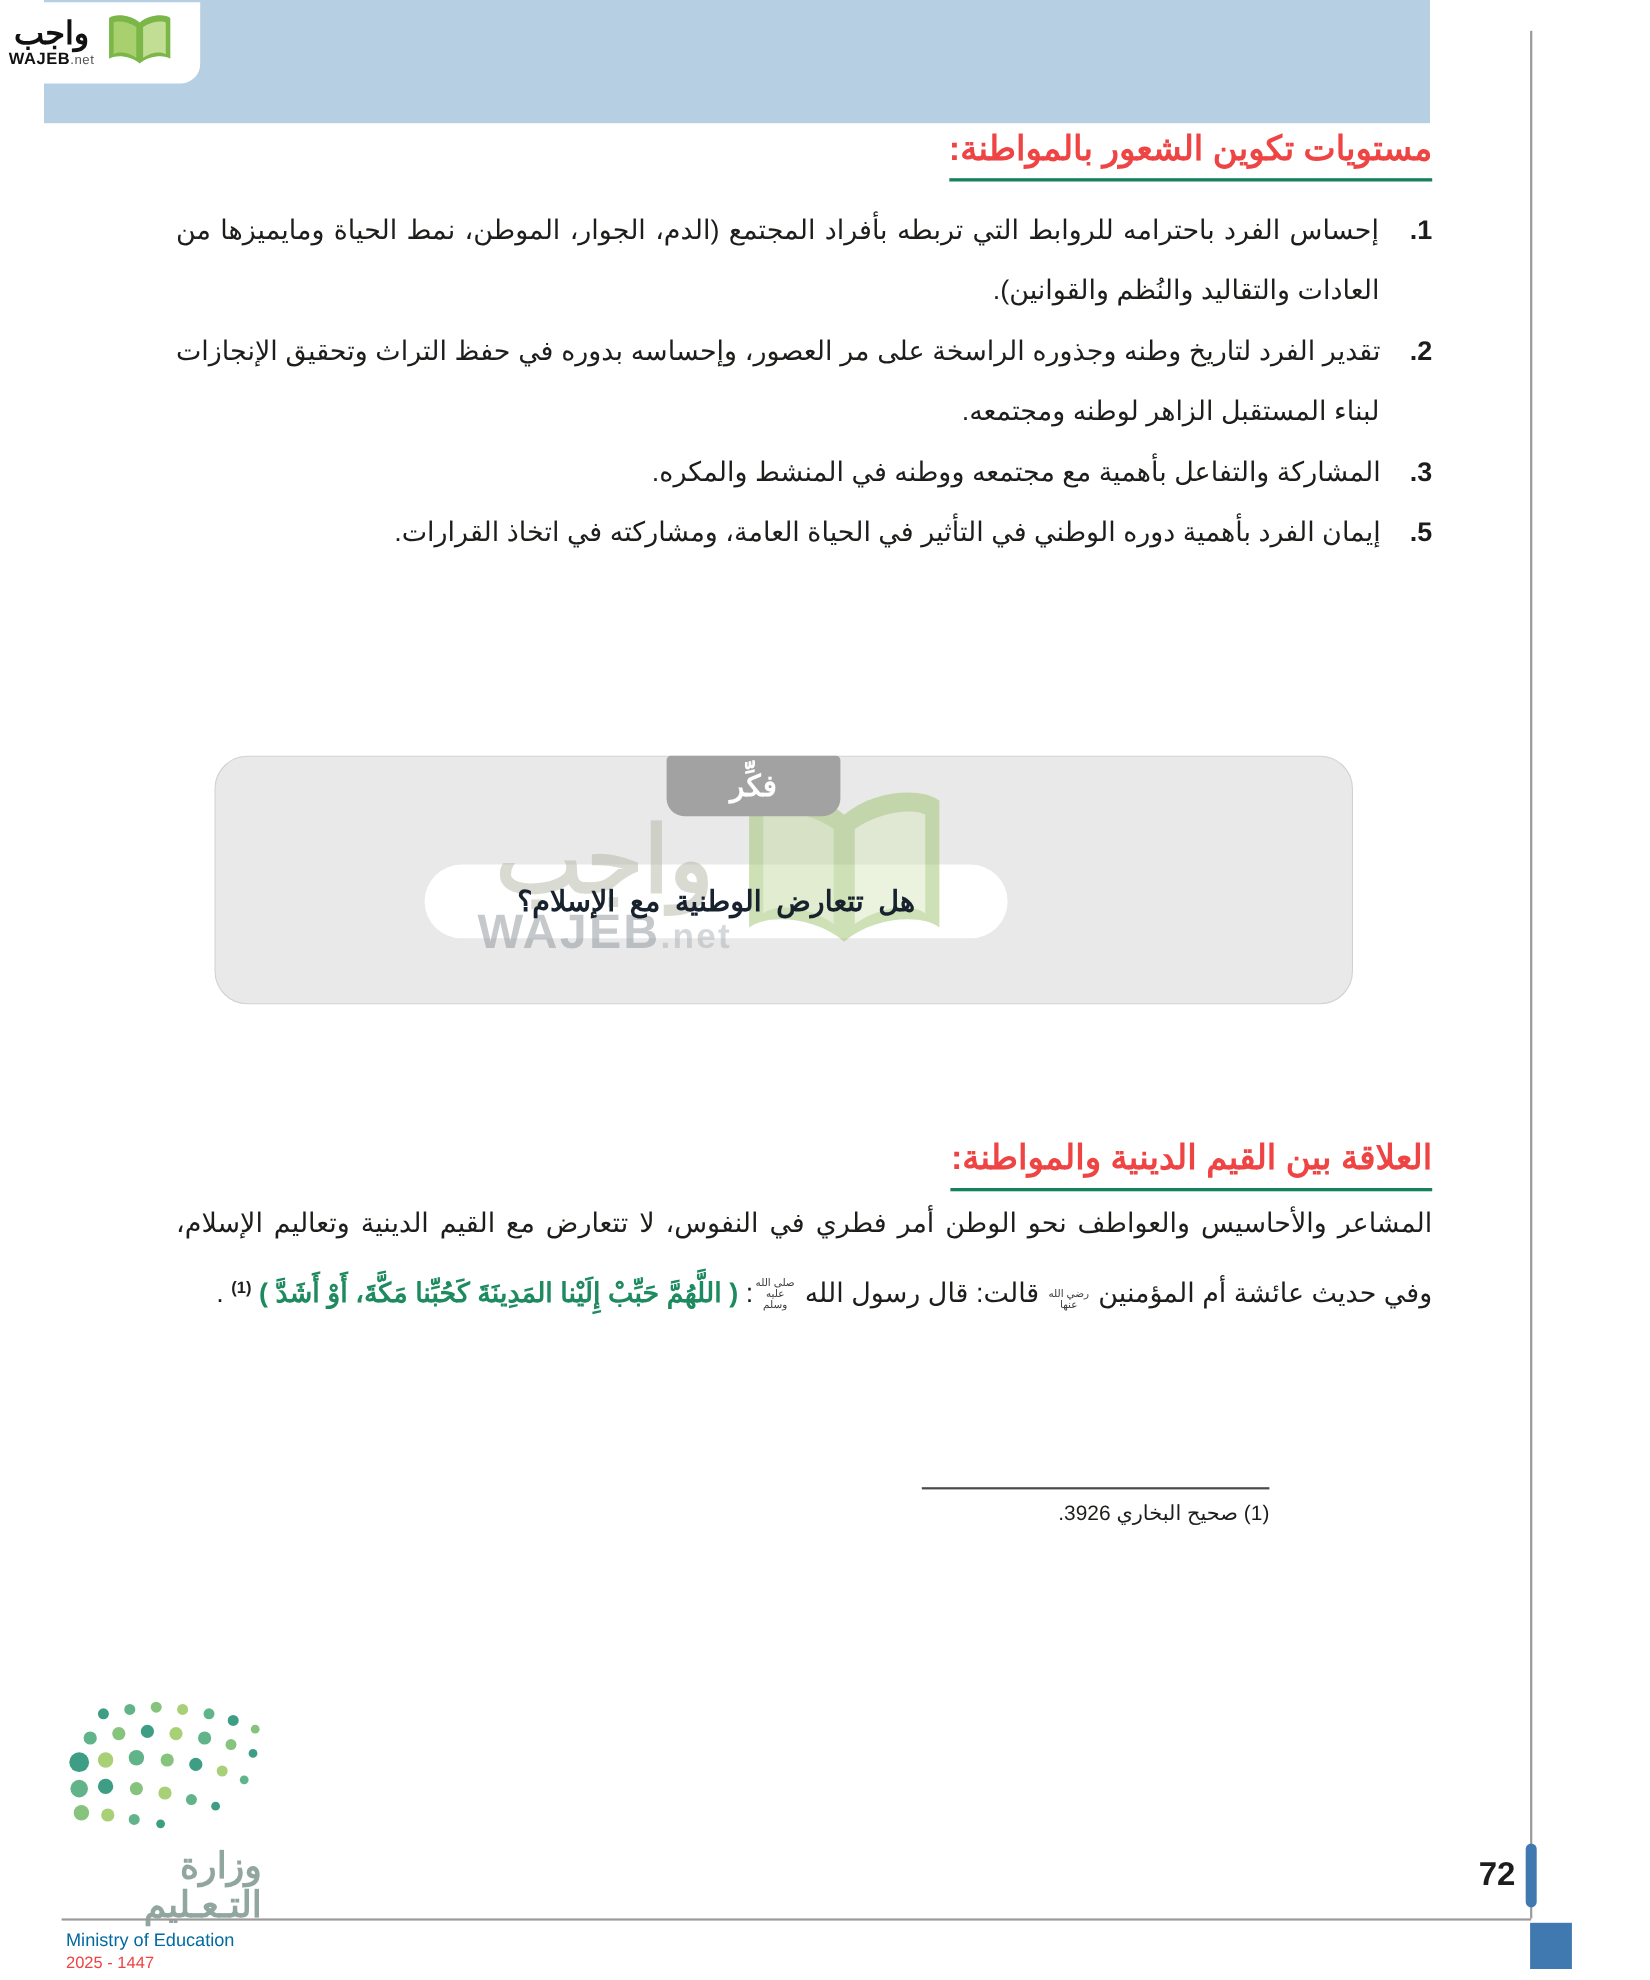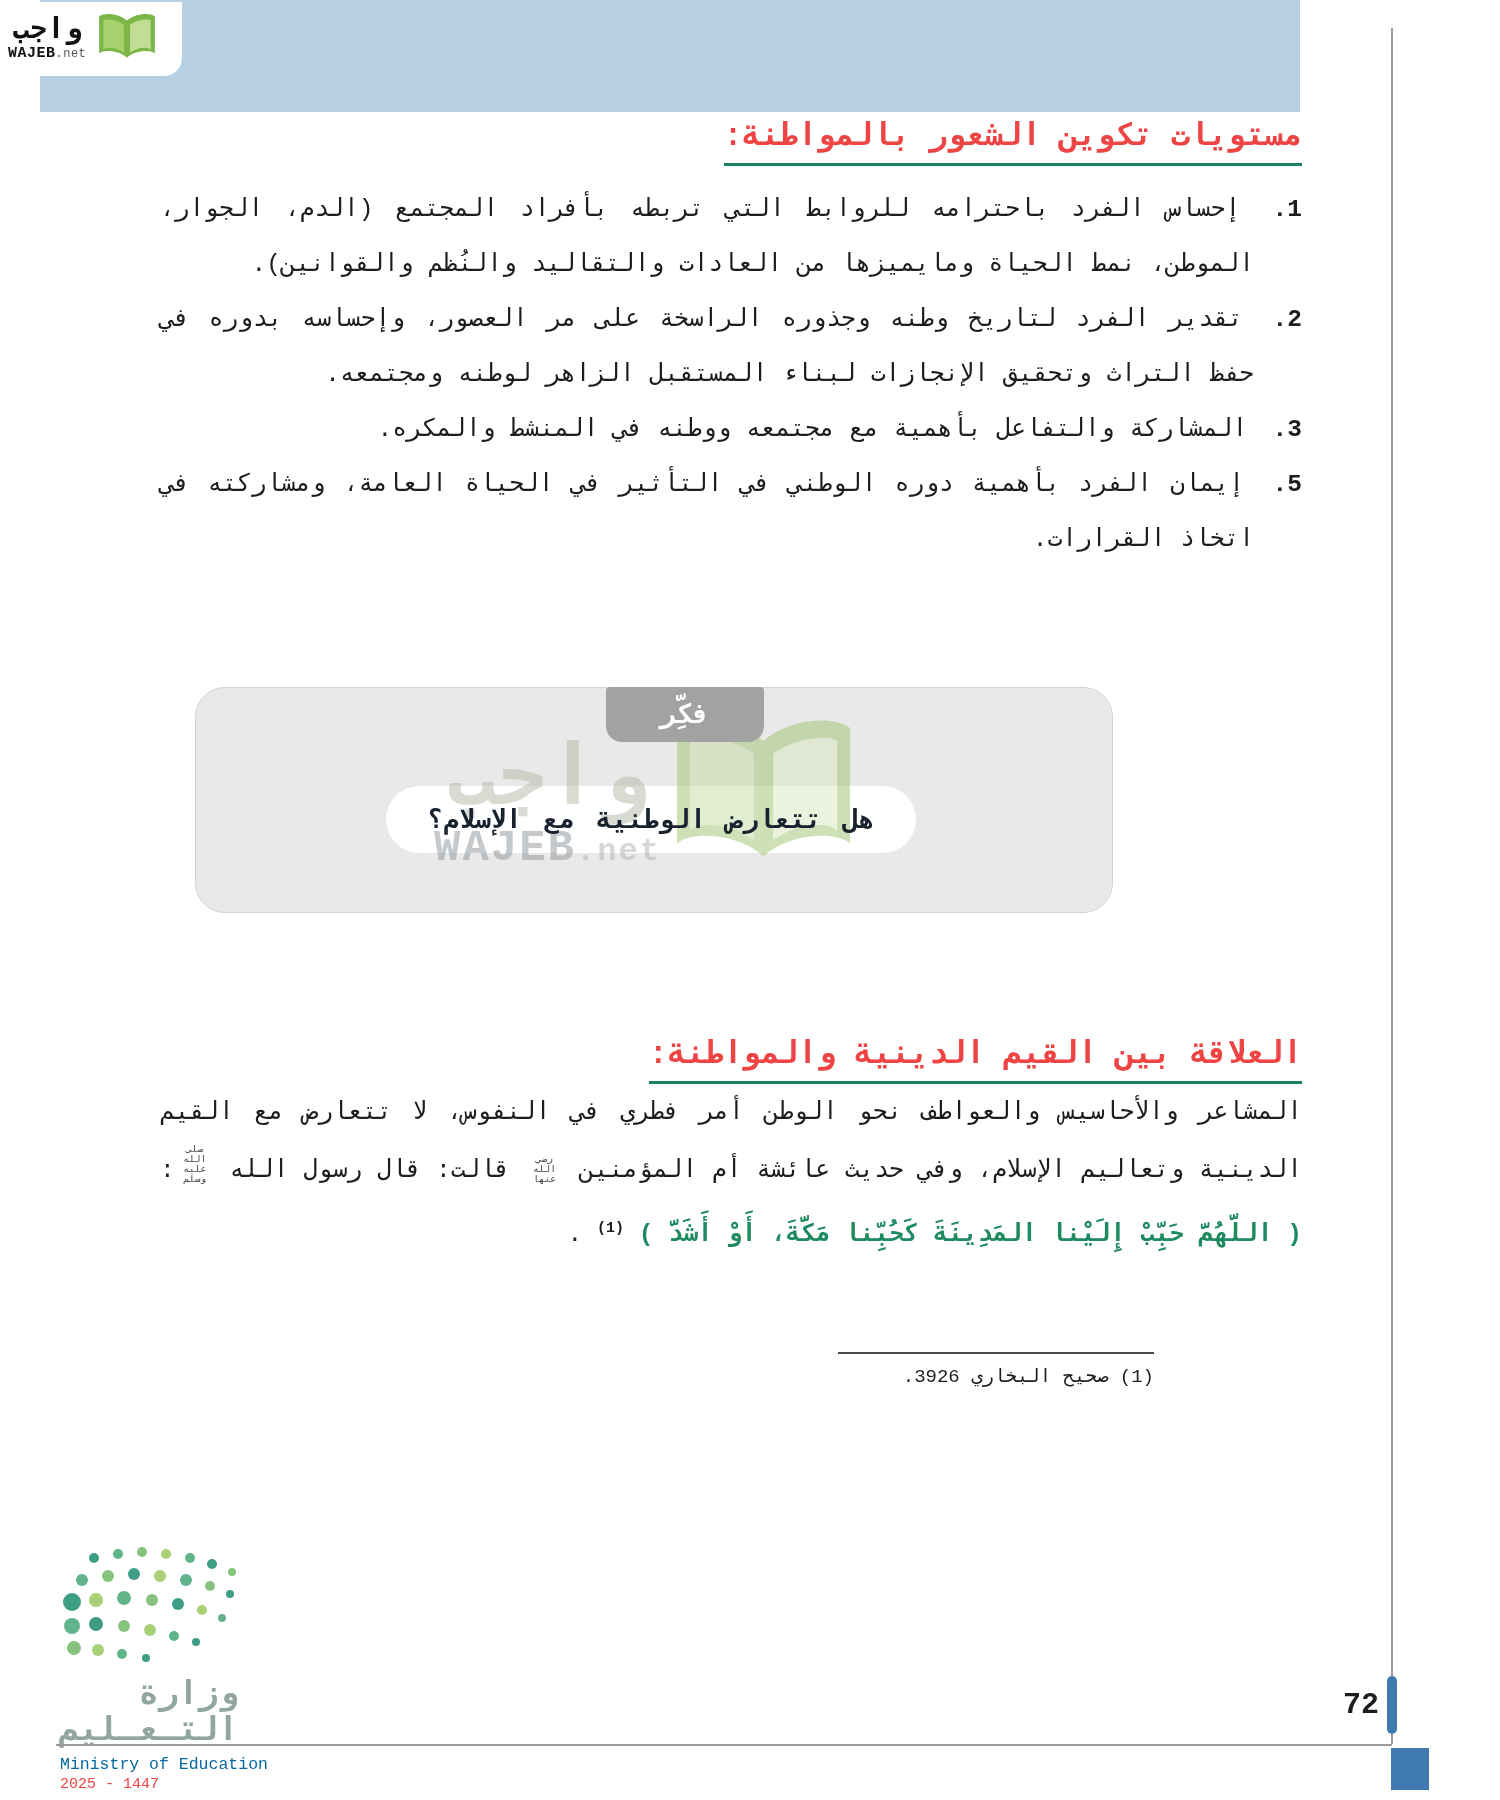--- a/index.html
+++ b/index.html
@@ -1,18 +1,18 @@
 <!DOCTYPE html>
 <html lang="ar"><head>
 <meta charset="utf-8">
 <style>
   html,body { margin:0; padding:0; background:#ffffff; }
   .page {
     position:relative; width:1500px; height:1800px; background:#fff;
-    font-family:Liberation Mono, monospace; color:#1d1d1b; overflow:hidden;border-radius:16px;
+    font-family:Liberation Sans, sans-serif; color:#1d1d1b; overflow:hidden;border-radius:16px;
   }
 
   
   .header-band { position:absolute; left:40px; top:0; width:1260px; height:112px; background:#b7cfe2; }
   .brand { position:absolute; left:0; top:2px; width:182px; height:74px; background:#fff;
            border-radius:0 0 18px 0; display:flex; align-items:center; justify-content:flex-start;
            gap:8px; padding:4px 8px; box-sizing:border-box; z-index:2; }
   .brand-text { display:flex; flex-direction:column; align-items:center; line-height:1.05; }
   .brand-ar { font-size:29px; font-weight:bold; color:#111; }
   .brand-en { font-size:15px; font-weight:bold; letter-spacing:.5px; color:#111; }
@@ -35,21 +35,21 @@
   .sec-title.second { top:1034px; }
 
   
   .levels-list { position:absolute; top:182px; right:198px; width:1142px;
                  direction:rtl; text-align:justify; font-size:24.5px; line-height:55px;
                  list-style:none; margin:0; padding:0; }
   .levels-list li { padding-right:48px; text-indent:-48px; }
   .li-num { font-weight:bold; display:inline-block; width:40px; text-indent:0; }
 
   
-  .think-box { position:absolute; left:195px; top:687px; width:918px; height:226px;
+  .think-box { position:absolute; left:195px; top:687px; width:1035px; height:226px;
                background:#e9e9e9; border:1px solid #d2d2d2; border-radius:30px; box-sizing:border-box; }
   .think-tab { position:absolute; left:410px; top:-1px; width:158px; height:55px;
                background:#a2a2a2; border-radius:4px 4px 16px 16px; color:#fff;
                font-size:27px; font-weight:bold; display:flex; align-items:center;
                justify-content:center; direction:rtl; z-index:5; }
   .think-pill { position:absolute; left:190px; top:98px; width:530px; height:67px;
                 background:#fff; border-radius:34px; z-index:2; }
   .think-pill-label { position:absolute; left:190px; top:98px; width:530px; height:67px;
                       display:flex; align-items:center; justify-content:center; z-index:4;
                       font-weight:bold; font-size:26px; color:#17222e; direction:rtl;

